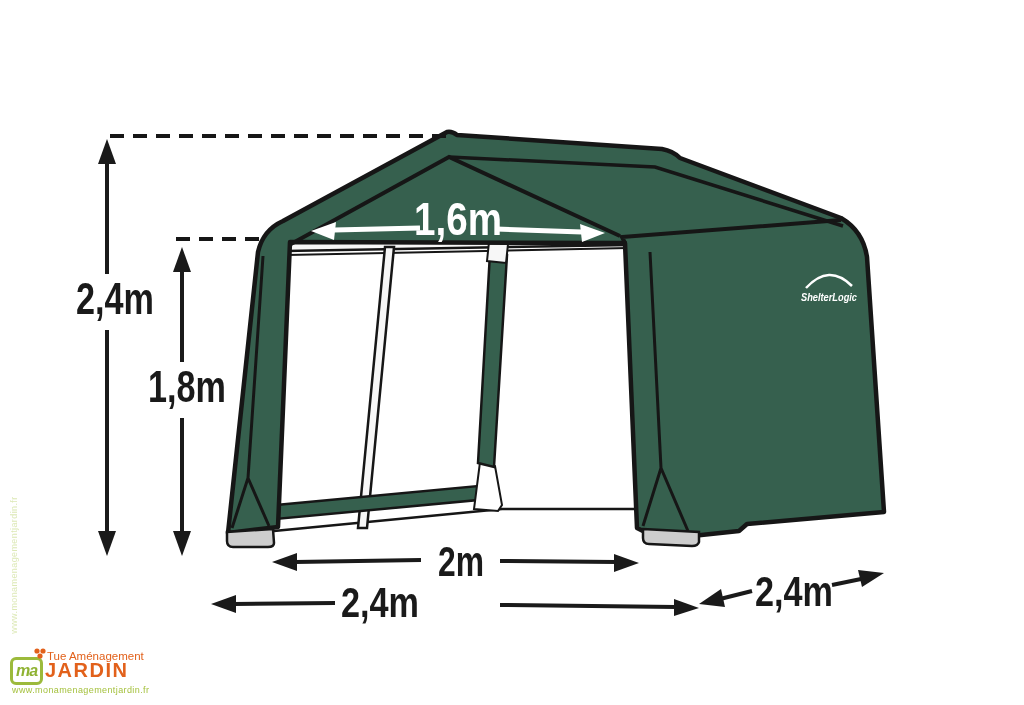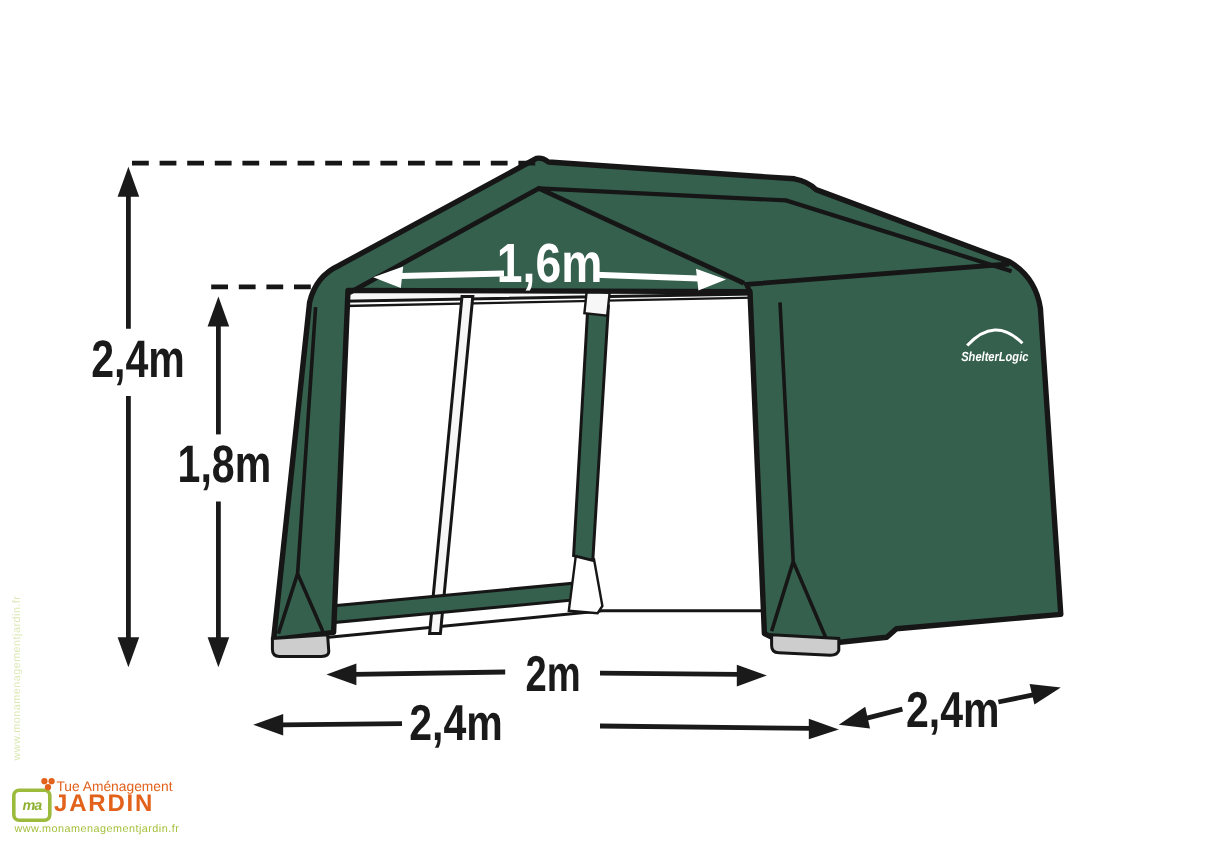--- a/index.html
+++ b/index.html
@@ -5,21 +5,21 @@
   html,body{margin:0;padding:0;background:#fff;}
   .stage{position:relative;width:1024px;height:705px;background:#ffffff;overflow:hidden;
          font-family:"Liberation Sans","DejaVu Sans",sans-serif;}
   svg{position:absolute;left:0;top:0;}
   .dim-label{font-weight:bold;fill:#1a1a1a;}
   .dim-label-white{font-weight:bold;fill:#ffffff;}
   .brand-text{font-weight:bold;font-style:italic;fill:#ffffff;}
   
   .wm{position:absolute;left:8px;top:644px;width:220px;height:58px;}
   .wm-square{position:absolute;left:2px;top:13px;width:27px;height:22px;border:3px solid #9cba3b;
-             border-radius:6px;color:#8fb232;font-weight:bold;font-style:italic;font-size:12px;
+             border-radius:6px;color:#8fb232;font-weight:bold;font-style:italic;font-size:16px;
              line-height:22px;text-align:center;letter-spacing:-1px;}
   .wm-clover{position:absolute;left:24px;top:3px;width:16px;height:14px;}
   .wm-name{position:absolute;left:39px;top:6px;color:#e2611b;font-size:11.5px;white-space:nowrap;}
   .wm-jardin{position:absolute;left:37px;top:15px;color:#e2611b;font-size:20px;font-weight:bold;
              letter-spacing:1.5px;white-space:nowrap;}
   .wm-site{position:absolute;left:4px;top:41px;color:#a5c13e;font-size:9px;letter-spacing:.4px;white-space:nowrap;}
   .side-watermark{position:absolute;left:-116px;top:560px;width:260px;color:rgba(164,195,60,.38);
                   font-size:9px;letter-spacing:.4px;transform:rotate(-90deg);transform-origin:center;
                   text-align:center;white-space:nowrap;}
 </style>

